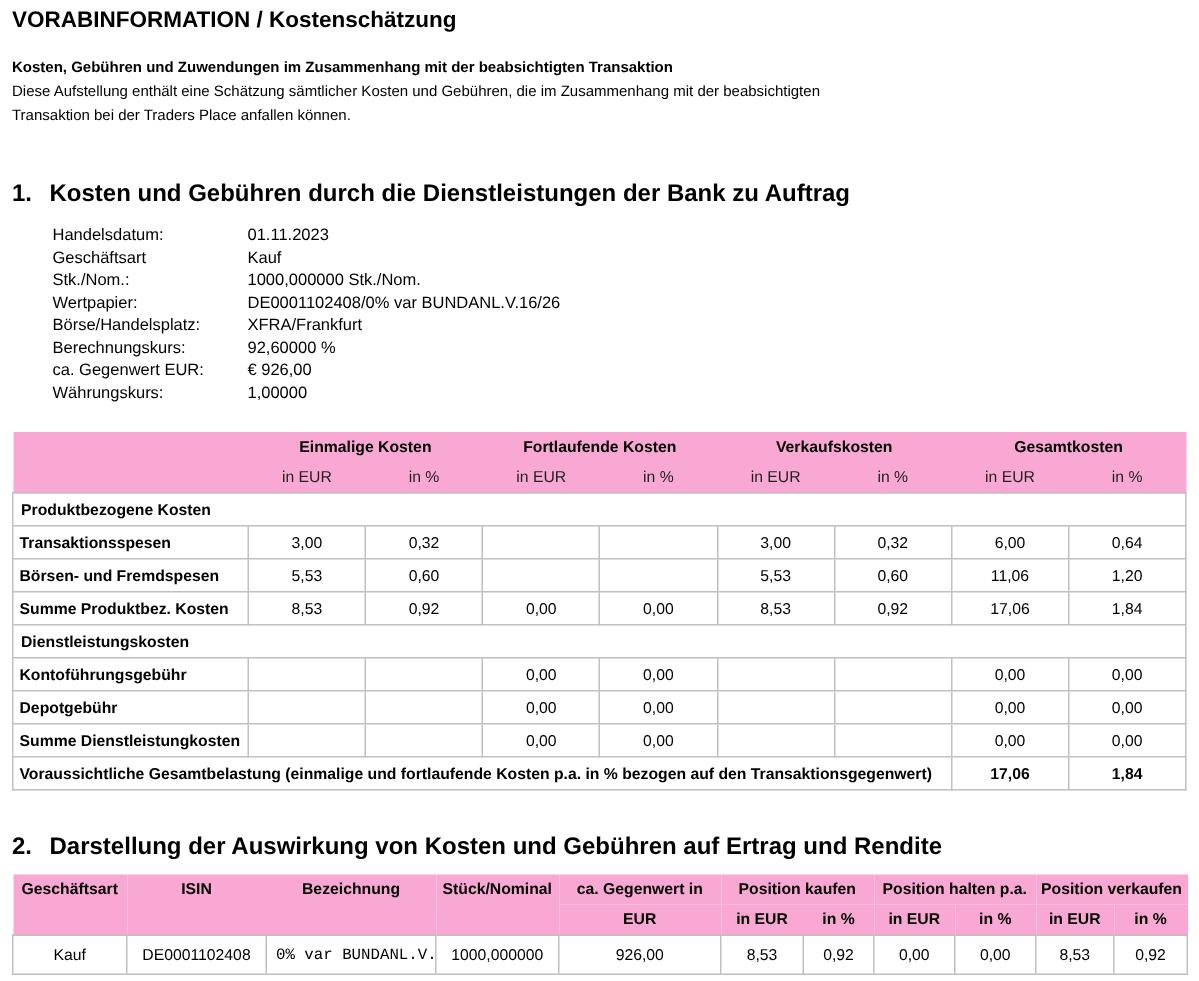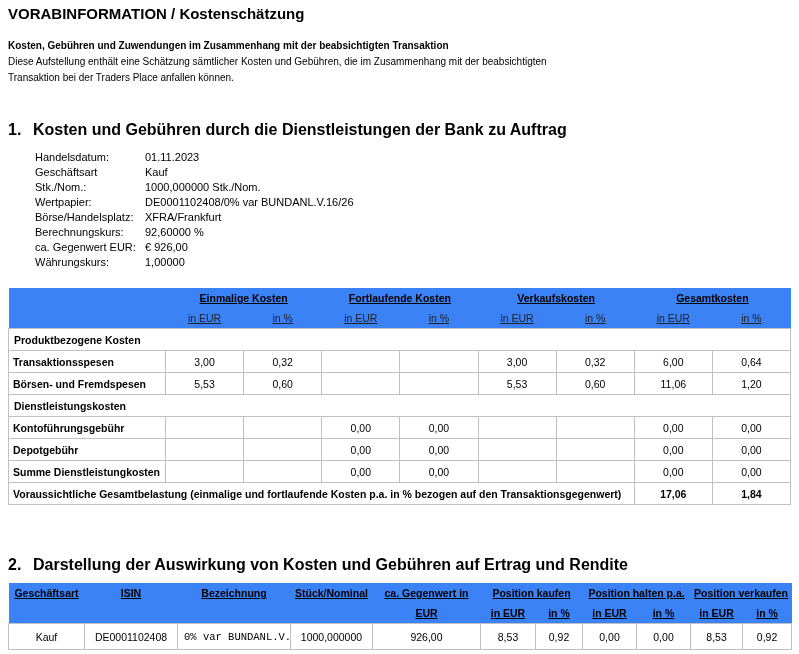--- a/index.html
+++ b/index.html
@@ -13,28 +13,28 @@
   .doc-title { left:8px; top:5px; font-size:15px; font-weight:bold; }
 
   .intro { left:8px; top:38px; font-size:10px; line-height:16px; }
   .intro .bold { font-weight:bold; }
 
   .sec-heading { font-size:16px; font-weight:bold; }
   .sec-num { display:inline-block; width:25px; }
 
   .details { left:35px; top:150px; font-size:11px; line-height:15px; }
   .drow { height:15px; }
-  .dlabel { display:inline-block; width:110px; }
+  .dlabel { display:inline-block; width:130px; }
   .dvalue { display:inline-block;text-align:right; }
 
   table { border-collapse:collapse; table-layout:fixed; }
   .t1 { left:8px; top:288px; width:783px; font-size:10.5px; }
   .t2 { left:8px; top:583px; width:783px; font-size:10.5px; }
 
-  th { background:#3b82f6; border:none; font-weight:normal; padding:0;text-decoration:underline; }
+  th { background:#f9a8d4; border:none; font-weight:normal; padding:0; }
   .grp { font-weight:bold; text-align:center; height:20px; font-size:10.5px; }
   .sub { text-align:center; height:20px; color:#222; }
 
   .t1 td { border:1px solid #c0c0c0; height:19px; text-align:center; padding:1px 4px; overflow:hidden; white-space:nowrap; }
   .t1 td.lbl { text-align:left; font-weight:bold; padding-left:4px; }
   .t1 td.sect { text-align:left; font-weight:bold; padding-left:5px; }
   .t1 tr.total td { font-weight:bold; }
 
   .t2 th { height:20px; }
   .t2 th.top { vertical-align:top; padding-top:4px; }
@@ -134,20 +134,31 @@
     <tr>
       <td class="lbl">Börsen- und Fremdspesen</td>
       <td>5,53</td>
       <td>0,60</td>
       <td></td>
       <td></td>
       <td>5,53</td>
       <td>0,60</td>
       <td>11,06</td>
       <td>1,20</td>
+    </tr>
+    <tr>
+      <td class="lbl">Summe Produktbez. Kosten</td>
+      <td>8,53</td>
+      <td>0,92</td>
+      <td>0,00</td>
+      <td>0,00</td>
+      <td>8,53</td>
+      <td>0,92</td>
+      <td>17,06</td>
+      <td>1,84</td>
     </tr>
     <tr>
       <td class="sect" colspan="9">Dienstleistungskosten</td>
     </tr>
     <tr>
       <td class="lbl">Kontoführungsgebühr</td>
       <td></td>
       <td></td>
       <td>0,00</td>
       <td>0,00</td>

